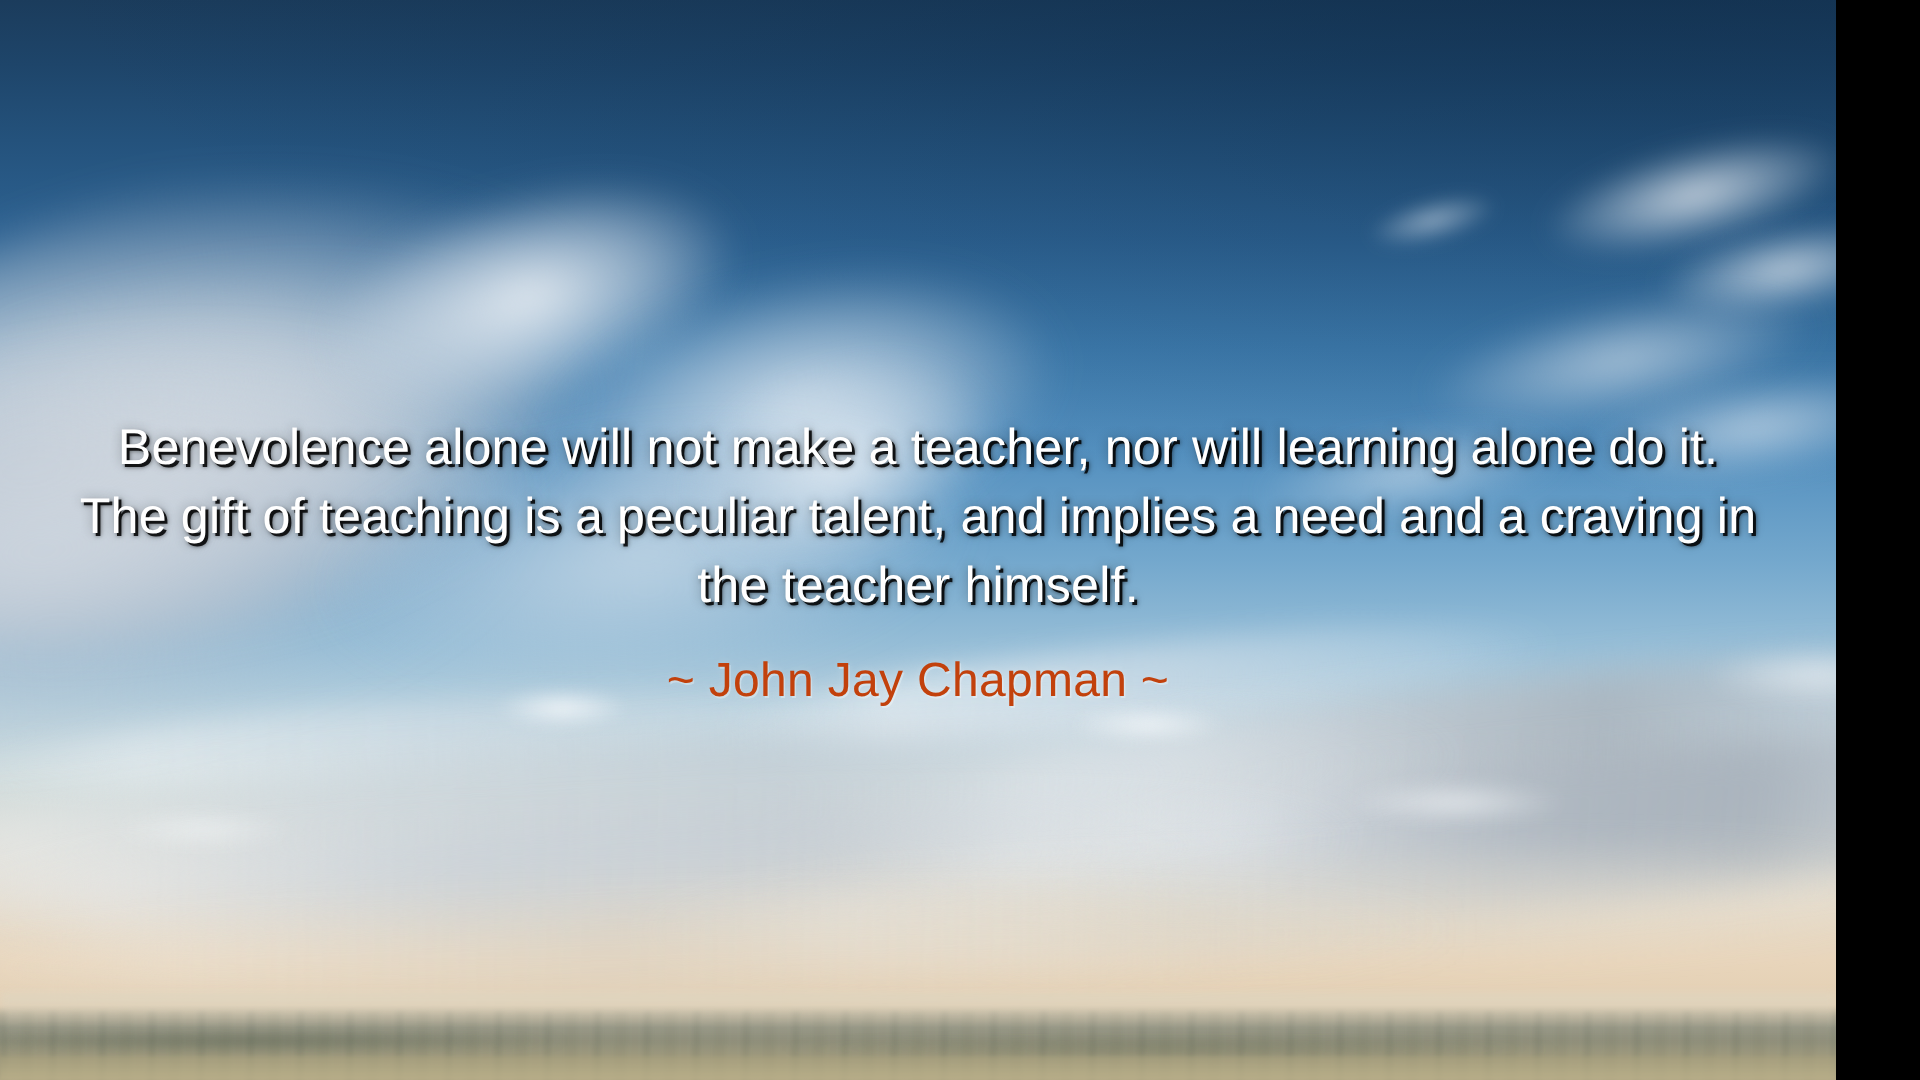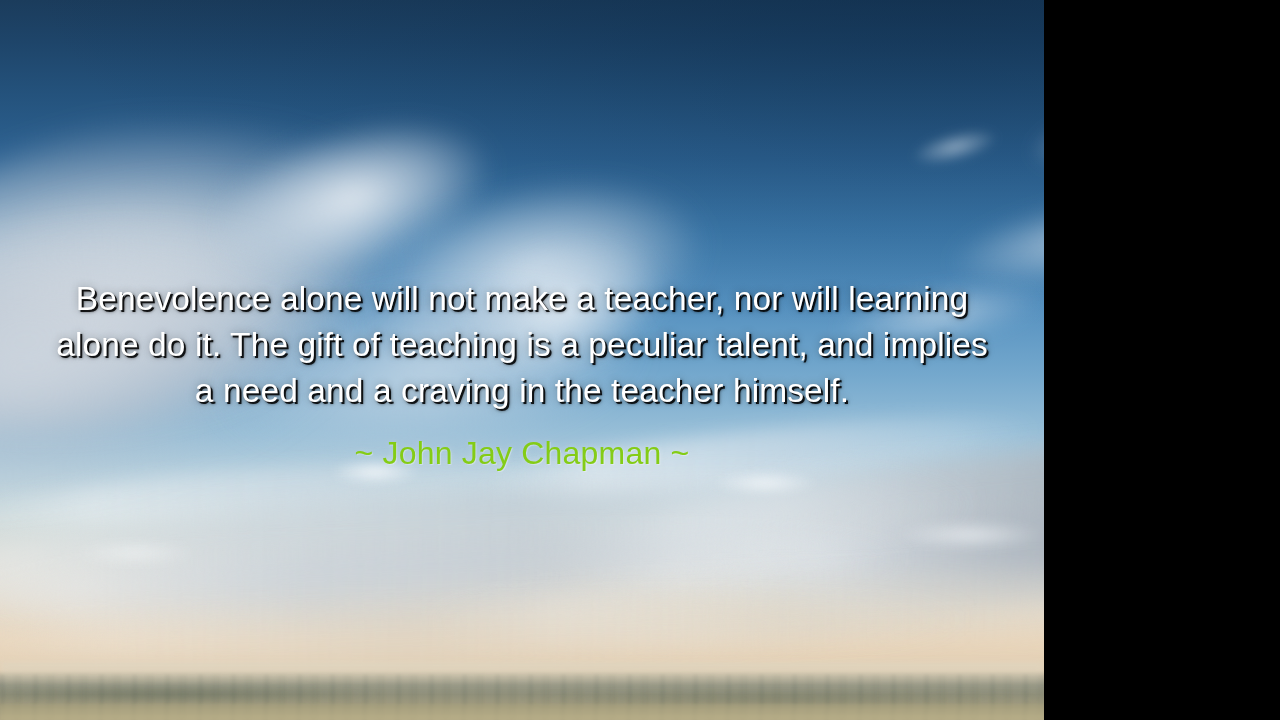--- a/index.html
+++ b/index.html
@@ -7,21 +7,21 @@
     margin: 0;
     padding: 0;
     width: 1280px;
     height: 720px;
     overflow: hidden;
     background: #000;
   }
 
   .stage {
     position: relative;
-    width: 1044px;
+    width: 1224px;
     height: 720px;
     overflow: hidden;
     font-family: "Liberation Sans", "DejaVu Sans", sans-serif;
   }
 
   
   .sky {
     position: absolute;
     inset: 0;
     background:
@@ -312,21 +312,21 @@
     letter-spacing: 0.1px;
     text-shadow:
       2px 2px 0 rgba(0,0,0,0.85),
       2px 2px 3px rgba(0,0,0,0.55),
       0 0 8px rgba(0,0,0,0.28);
     white-space: pre-line;
   }
 
   .quote-author {
     margin: 19px 0 0 0;
-    color: #84cc16;
+    color: #c2410c;
     font-size: 32px;
     line-height: 40px;
     font-weight: 400;
     letter-spacing: 0.2px;
     text-shadow:
       1px 1px 0 rgba(255,255,255,0.30),
       0 0 6px rgba(255,255,255,0.22);
   }
 </style>
 </head>

